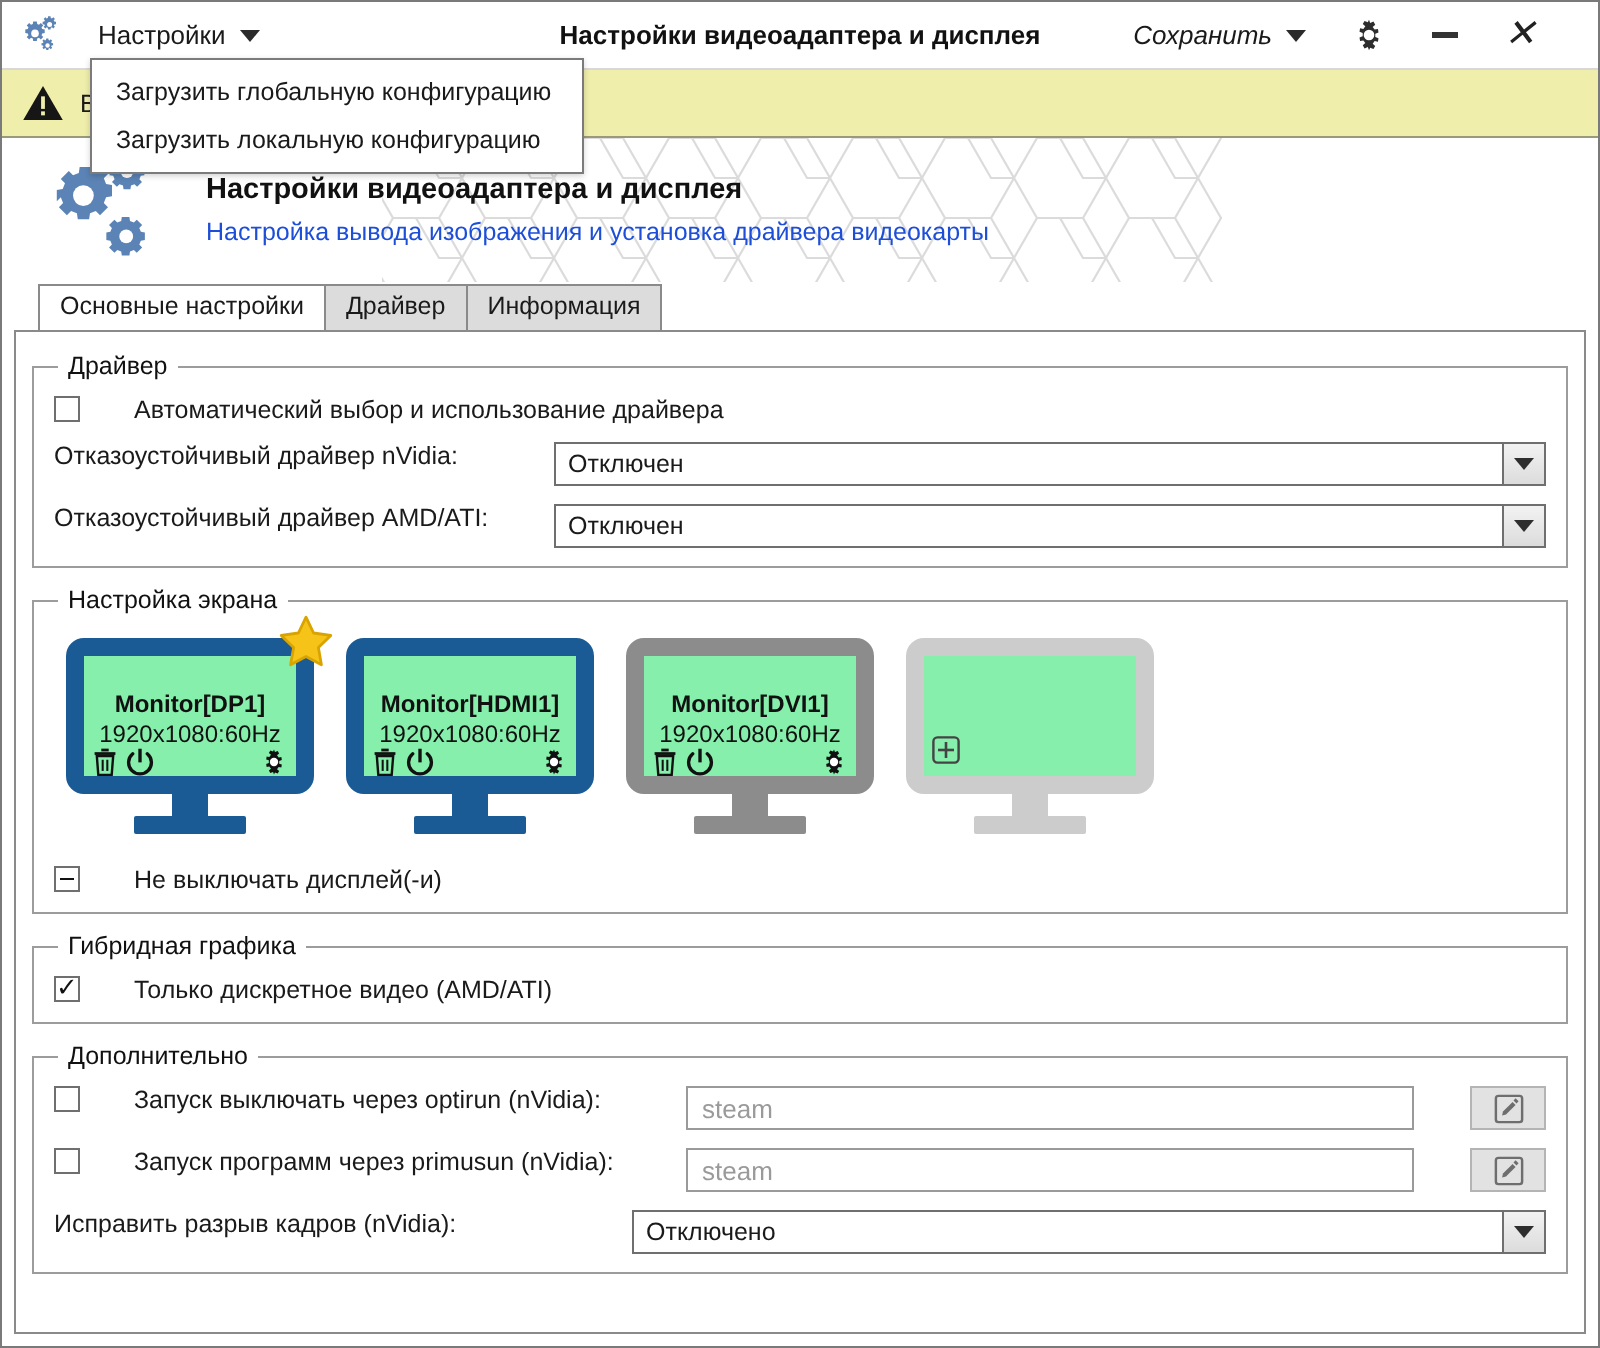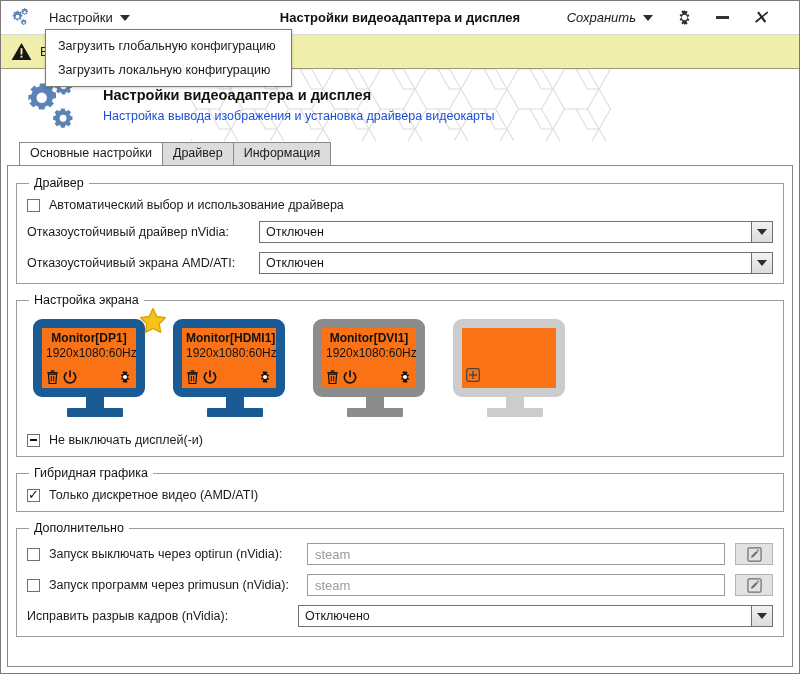--- a/index.html
+++ b/index.html
@@ -170,22 +170,23 @@
     box-sizing: border-box;
   }
   fieldset.grp > legend {
     font-size: 12.5px;
     padding: 0 5px;
     margin-left: 2px;
     color: #111;
   }
 
   .row {
-    display: flex; align-items: center;
+    display: flex; 
     margin-bottom: 9px;
+    gap: 18px;
   }
   .row:last-child { margin-bottom: 0; }
 
   .lbl { font-size: 12.5px; }
 
   
   .cb {
     width: 13px; height: 13px;
     box-sizing: border-box;
     border: 1px solid #6f6f6f;
@@ -261,27 +262,27 @@
     display: flex; align-items: flex-start;
     gap: 16px;
     padding: 4px 0 2px 6px;
   }
   .mon {
     position: relative;
     width: 124px;
     cursor: default;
   }
   .mon-screen {
-    width: 112px; height: 78px;
+    width: 124px; height: 78px;
     box-sizing: border-box;
     border-radius: 9px;
     border-style: solid;
     border-width: 9px;
-    background: #f97316;
-    padding: 2px 4px 0 4px;
+    background: #86efac;
+    padding: 16px 4px 0 4px;
     display: flex; flex-direction: column;
     position: relative;
   }
   .mon-neck {
     width: 18px; height: 11px;
     margin: 0 auto;
   }
   .mon-base {
     width: 56px; height: 9px;
     margin: 0 auto;
@@ -428,21 +429,21 @@
         <span class="lbl" style="width:232px">Отказоустойчивый драйвер nVidia:</span>
         <div class="combo" style="flex:1">
           <div class="val">Отключен</div>
           <div class="arrowbox">
               <span class="arrow-dn"></span>
             </div>
         </div>
       </div>
 
       <div class="row">
-        <span class="lbl" style="width:232px">Отказоустойчивый экрана AMD/ATI:</span>
+        <span class="lbl" style="width:232px">Отказоустойчивый драйвер AMD/ATI:</span>
         <div class="combo" style="flex:1">
           <div class="val">Отключен</div>
           <div class="arrowbox">
               <span class="arrow-dn"></span>
             </div>
         </div>
       </div>
     </fieldset>
 
     <fieldset class="grp">

